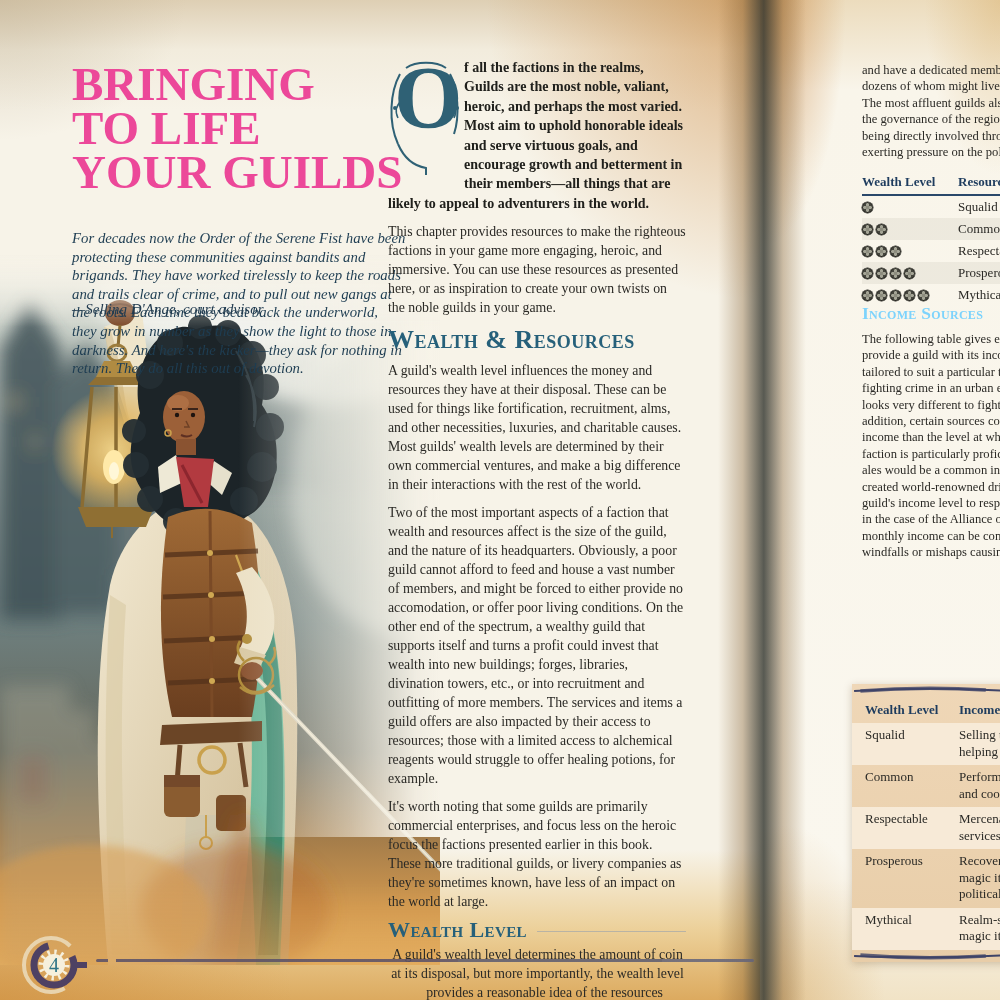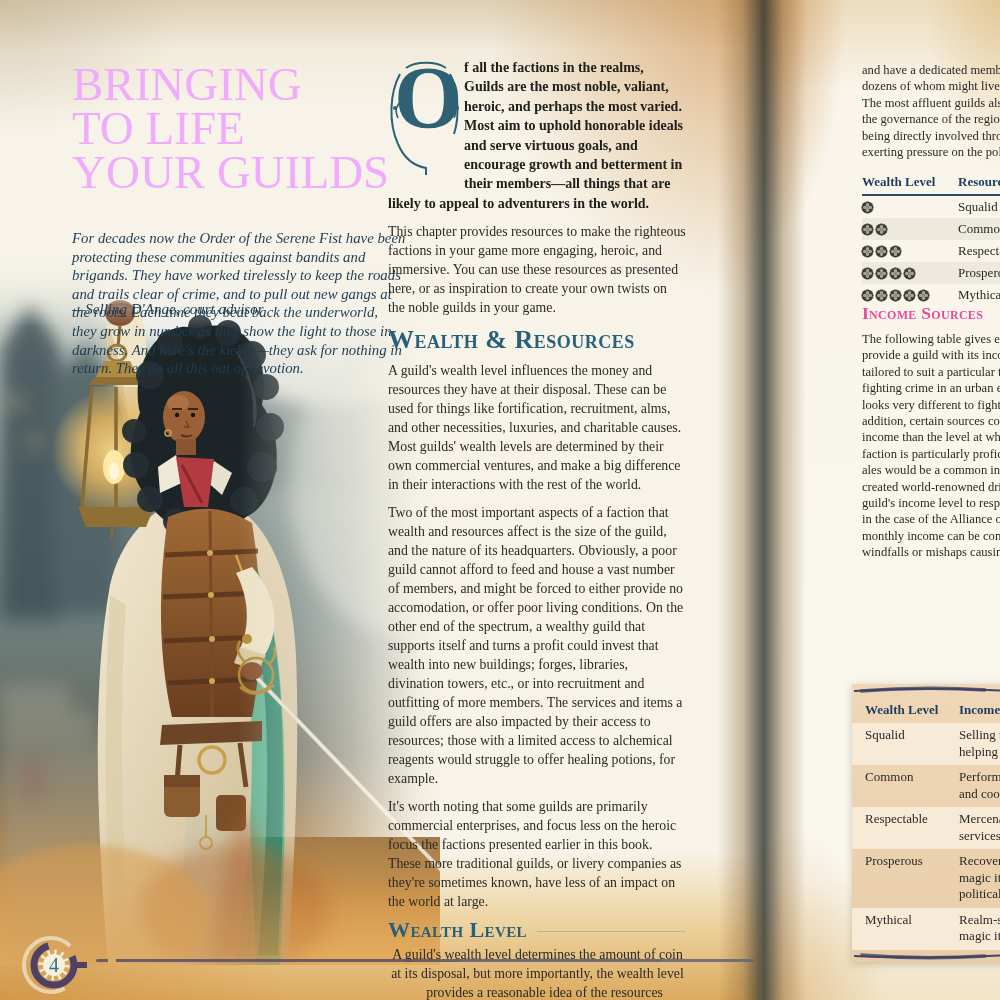--- a/index.html
+++ b/index.html
@@ -16,21 +16,21 @@
     background:
       radial-gradient(55% 38% at 0% 0%, rgba(193,118,42,.65), transparent 65%),
       radial-gradient(45% 25% at 100% 0%, rgba(214,168,92,.4), transparent 70%),
       radial-gradient(60% 25% at 10% 100%, rgba(205,150,70,.4), transparent 70%),
       linear-gradient(180deg,#ecdcbd 0,#f9f5ea 9%,#faf7ee 88%,#f1e3c6 100%);}
   .gutter{position:absolute;left:718px;top:0;width:88px;height:1000px;pointer-events:none;
     background:linear-gradient(90deg, rgba(160,105,40,0) 0%, rgba(130,95,50,.38) 28%,
       rgba(52,55,48,.82) 52%, rgba(130,95,50,.38) 74%, rgba(160,105,40,0) 100%);}
   
   .title{position:absolute;left:72px;top:62px;width:340px;
-    font-weight:normal;font-size:47px;line-height:.94;color:#f0abfc;letter-spacing:0;}
+    font-weight:bold;font-size:47px;line-height:.94;color:#ec4899;letter-spacing:0;}
   .quote{position:absolute;left:72px;top:190px;width:334px;
     font-style:italic;font-size:14.8px;line-height:18.6px;color:#1e3d52;margin-top:39px;}
   .attribution{position:absolute;left:72px;top:301px;width:320px;
     font-style:italic;font-size:15px;color:#233c50;}
   
   .illu{position:absolute;left:0;top:255px;width:440px;height:710px;}
   .illu svg{position:absolute;left:0;top:0;width:100%;height:100%;}
   .fade-top{position:absolute;left:0;top:0;width:100%;height:72px;
     background:linear-gradient(180deg,#f6f2e7 0%,rgba(246,242,231,.75) 35%,rgba(246,242,231,0) 100%);}
   .fade-right{position:absolute;right:0;top:0;width:46%;height:82%;
@@ -66,21 +66,21 @@
   .coin{width:11px;height:11px;border-radius:50%;display:inline-block;flex:0 0 auto;
     background:
       radial-gradient(circle at 50% 24%, #a5a596 0 1.3px, transparent 1.7px),
       radial-gradient(circle at 24% 50%, #a5a596 0 1.3px, transparent 1.7px),
       radial-gradient(circle at 76% 50%, #a5a596 0 1.3px, transparent 1.7px),
       radial-gradient(circle at 50% 76%, #a5a596 0 1.3px, transparent 1.7px),
       radial-gradient(circle at 50% 50%, #8c8c7e 0 1.7px, transparent 2px),
       radial-gradient(circle at 50% 50%, #45453d 0 4.4px, #2b2b25 4.8px);
     box-shadow:0 0 0 .5px #23231e;}
   .h-income{position:absolute;left:862px;top:303px;font-variant:small-caps;font-weight:bold;
-    font-size:17.5px;color:#ec4899;letter-spacing:.3px;}
+    font-size:17.5px;color:#7dd3fc;letter-spacing:.3px;}
   
   .income-box{position:absolute;left:852px;top:684px;width:230px;
     background:linear-gradient(180deg,#efd7b7 0,#e8cda8 100%);
     box-shadow:0 2px 8px rgba(90,60,20,.25);}
   .spear{display:block;width:100%;height:12px;}
   .ib-head{display:flex;font-weight:bold;color:#1e3c5e;font-size:13px;
     padding:6px 0 5px 13px;}
   .ib-c1{width:94px;flex:0 0 auto;}
   .ib-row{display:flex;padding:4px 0 5px 13px;font-size:13px;}
   .ib-rows .ib-row:nth-child(odd){background:#f7ead7;}

